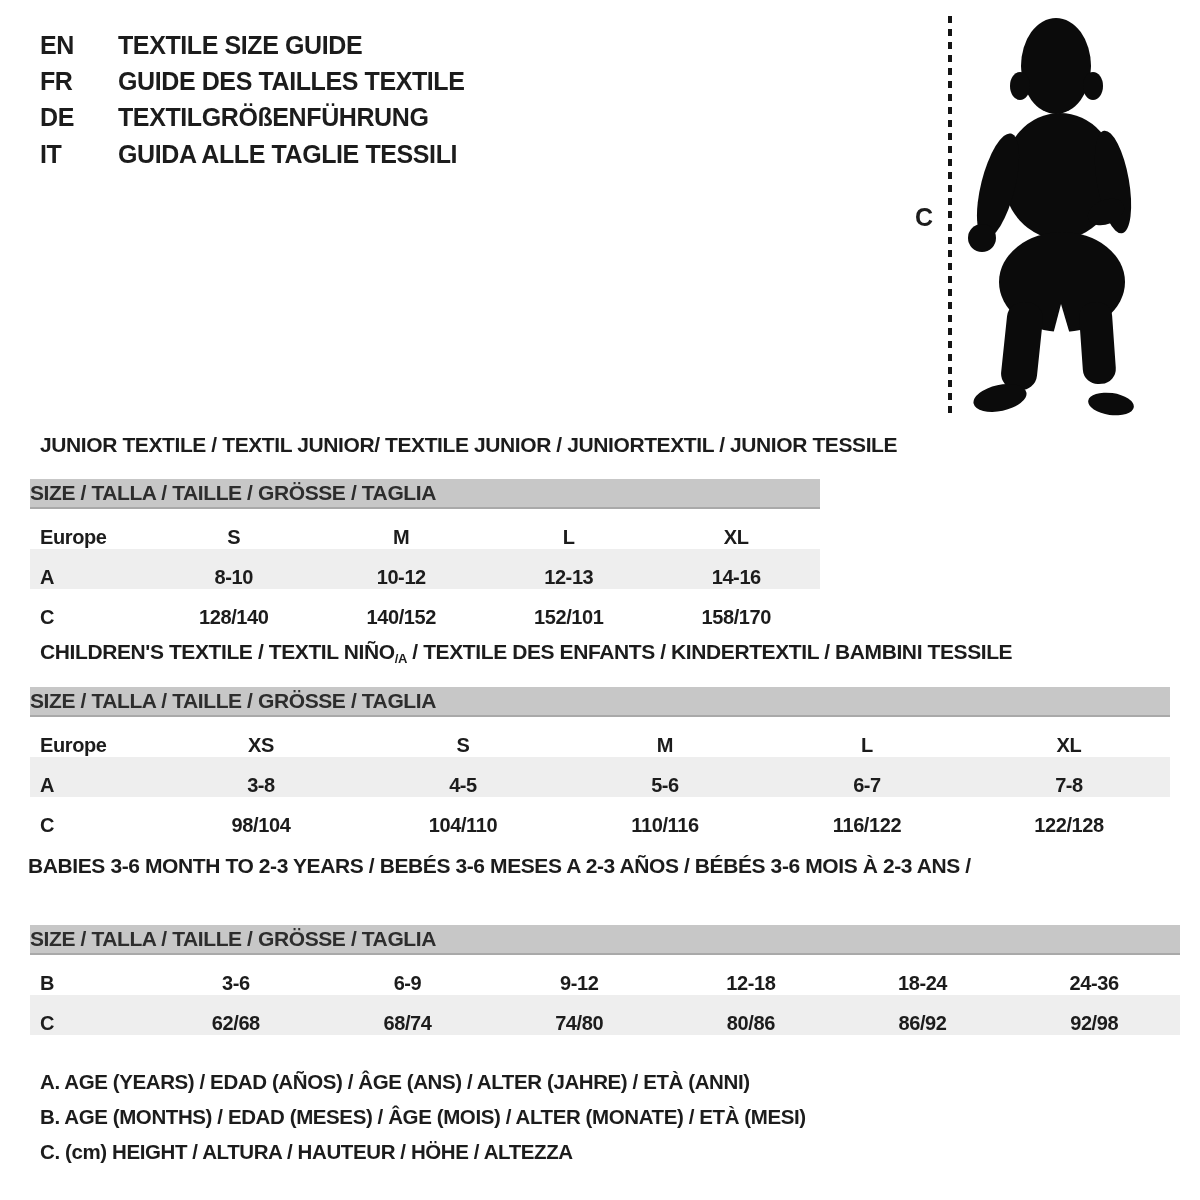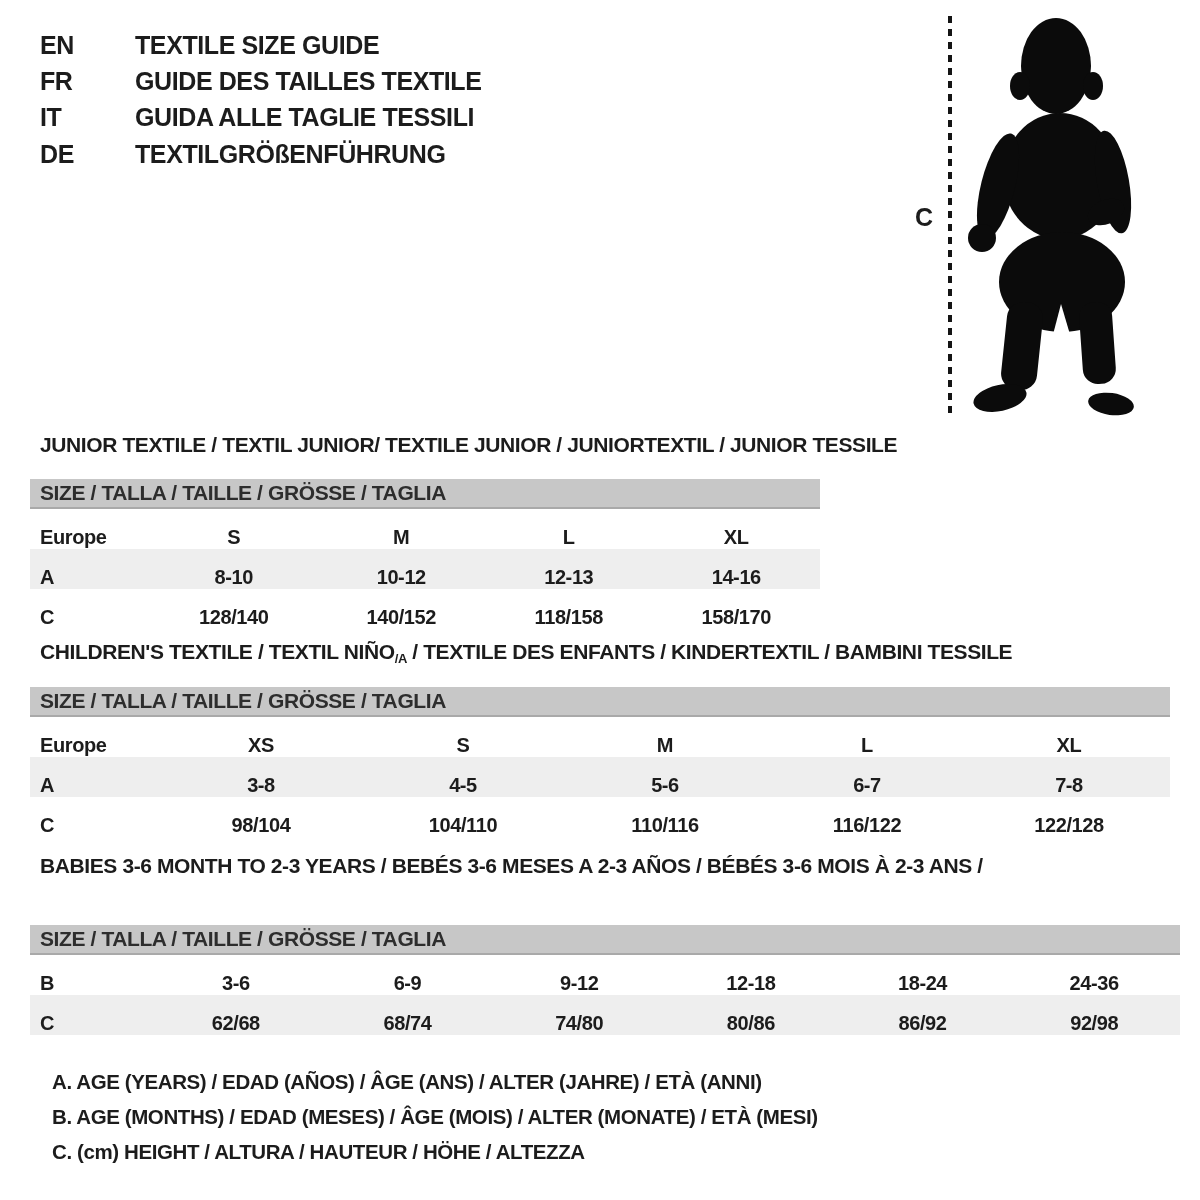--- a/index.html
+++ b/index.html
@@ -10,76 +10,76 @@
     font-family:"Liberation Sans", sans-serif;
     font-weight:bold;
     color:#1c1c1c;
     letter-spacing:-0.4px;
     overflow:hidden;
   }
   .abs{position:absolute;}
 
   
   .lang-block{left:40px;top:27px;}
-  .lang-row{display:flex;height:36.4px;align-items:center;font-size:25px;gap:17px;}
+  .lang-row{display:flex;height:36.4px;align-items:center;font-size:25px;}
   .lang-code{width:78px;}
 
   
   .fig-label{left:915px;top:203px;font-size:25px;}
   .fig-svg{left:944px;top:14px;}
 
   
   .section-title{font-size:21px;white-space:nowrap;text-align:right;}
   .title-sub{font-size:0.62em;vertical-align:-0.28em;}
   #junior-title{left:40px;top:433px;}
   #children-title{left:40px;top:640px;}
-  #babies-title{left:40px;top:848px;}
+  #babies-title{left:28px;top:848px;}
   #babies-title .tline{height:35px;display:flex;align-items:center;}
 
   
   .size-table{box-sizing:border-box;}
   #junior-table{left:30px;top:479px;width:790px;}
   #children-table{left:30px;top:687px;width:1140px;}
   #babies-table{left:30px;top:925px;width:1150px;}
   .t-hdr{
     height:30px;background:#c7c7c7;border-bottom:2px solid #a9a9a9;
-    display:flex;align-items:center;padding-left:10px;box-sizing:border-box;
+    display:flex;align-items:center;box-sizing:border-box;
     font-size:21px;color:#2d2d2d;
   }
   .t-row{display:flex;height:40px;align-items:flex-end;font-size:20px;}
   .t-row.shaded{background:#eeeeee;}
   .lblcell{padding-left:10px;box-sizing:border-box;}
   #junior-table .lblcell{width:120px;}
   #children-table .lblcell{width:130px;}
   #babies-table .lblcell{width:120px;}
   .vcell{flex:1;text-align:center;}
 
   
-  .legend-block{left:52px;top:1064px;}
+  .legend-block{left:40px;top:1064px;}
   .legend-row{height:35px;display:flex;align-items:center;font-size:20.5px;white-space:nowrap;}
 </style>
 </head>
 <body>
 
 <div class="abs lang-block">
   <div class="lang-row">
     <span class="lang-code">EN</span>
     <span class="lang-title">TEXTILE SIZE GUIDE</span>
   </div>
   <div class="lang-row">
     <span class="lang-code">FR</span>
     <span class="lang-title">GUIDE DES TAILLES TEXTILE</span>
   </div>
   <div class="lang-row">
+    <span class="lang-code">DE</span>
+    <span class="lang-title">TEXTILGRÖßENFÜHRUNG</span>
+  </div>
+  <div class="lang-row">
     <span class="lang-code">IT</span>
     <span class="lang-title">GUIDA ALLE TAGLIE TESSILI</span>
-  </div>
-  <div class="lang-row">
-    <span class="lang-code">DE</span>
-    <span class="lang-title">TEXTILGRÖßENFÜHRUNG</span>
   </div>
 </div>
 
 <div class="abs fig-label">C</div>
 <svg class="abs fig-svg" width="200" height="402" viewBox="0 0 200 402" aria-hidden="true">
   <line x1="6" y1="2" x2="6" y2="400" stroke="#141414" stroke-width="4" stroke-dasharray="7 6"></line>
   <g fill="#0b0b0b">
     <ellipse cx="112" cy="52" rx="35" ry="48"></ellipse>
     <ellipse cx="76" cy="72" rx="10" ry="14"></ellipse>
     <ellipse cx="149" cy="72" rx="10" ry="14"></ellipse>
@@ -111,21 +111,21 @@
     <span class="lblcell">A</span>
     <span class="vcell">8-10</span>
     <span class="vcell">10-12</span>
     <span class="vcell">12-13</span>
     <span class="vcell">14-16</span>
   </div>
   <div class="t-row">
     <span class="lblcell">C</span>
     <span class="vcell">128/140</span>
     <span class="vcell">140/152</span>
-    <span class="vcell">118/158</span>
+    <span class="vcell">152/101</span>
     <span class="vcell">158/170</span>
   </div>
 </div>
 
 <div class="abs section-title" id="children-title"><span>CHILDREN'S TEXTILE / TEXTIL NIÑO</span><span class="title-sub">/A</span><span> / TEXTILE DES ENFANTS / KINDERTEXTIL / BAMBINI TESSILE</span></div>
 <div class="abs size-table" id="children-table">
   <div class="t-hdr">SIZE / TALLA / TAILLE / GRÖSSE / TAGLIA</div>
   <div class="t-row">
     <span class="lblcell">Europe</span>
     <span class="vcell">XS</span>

